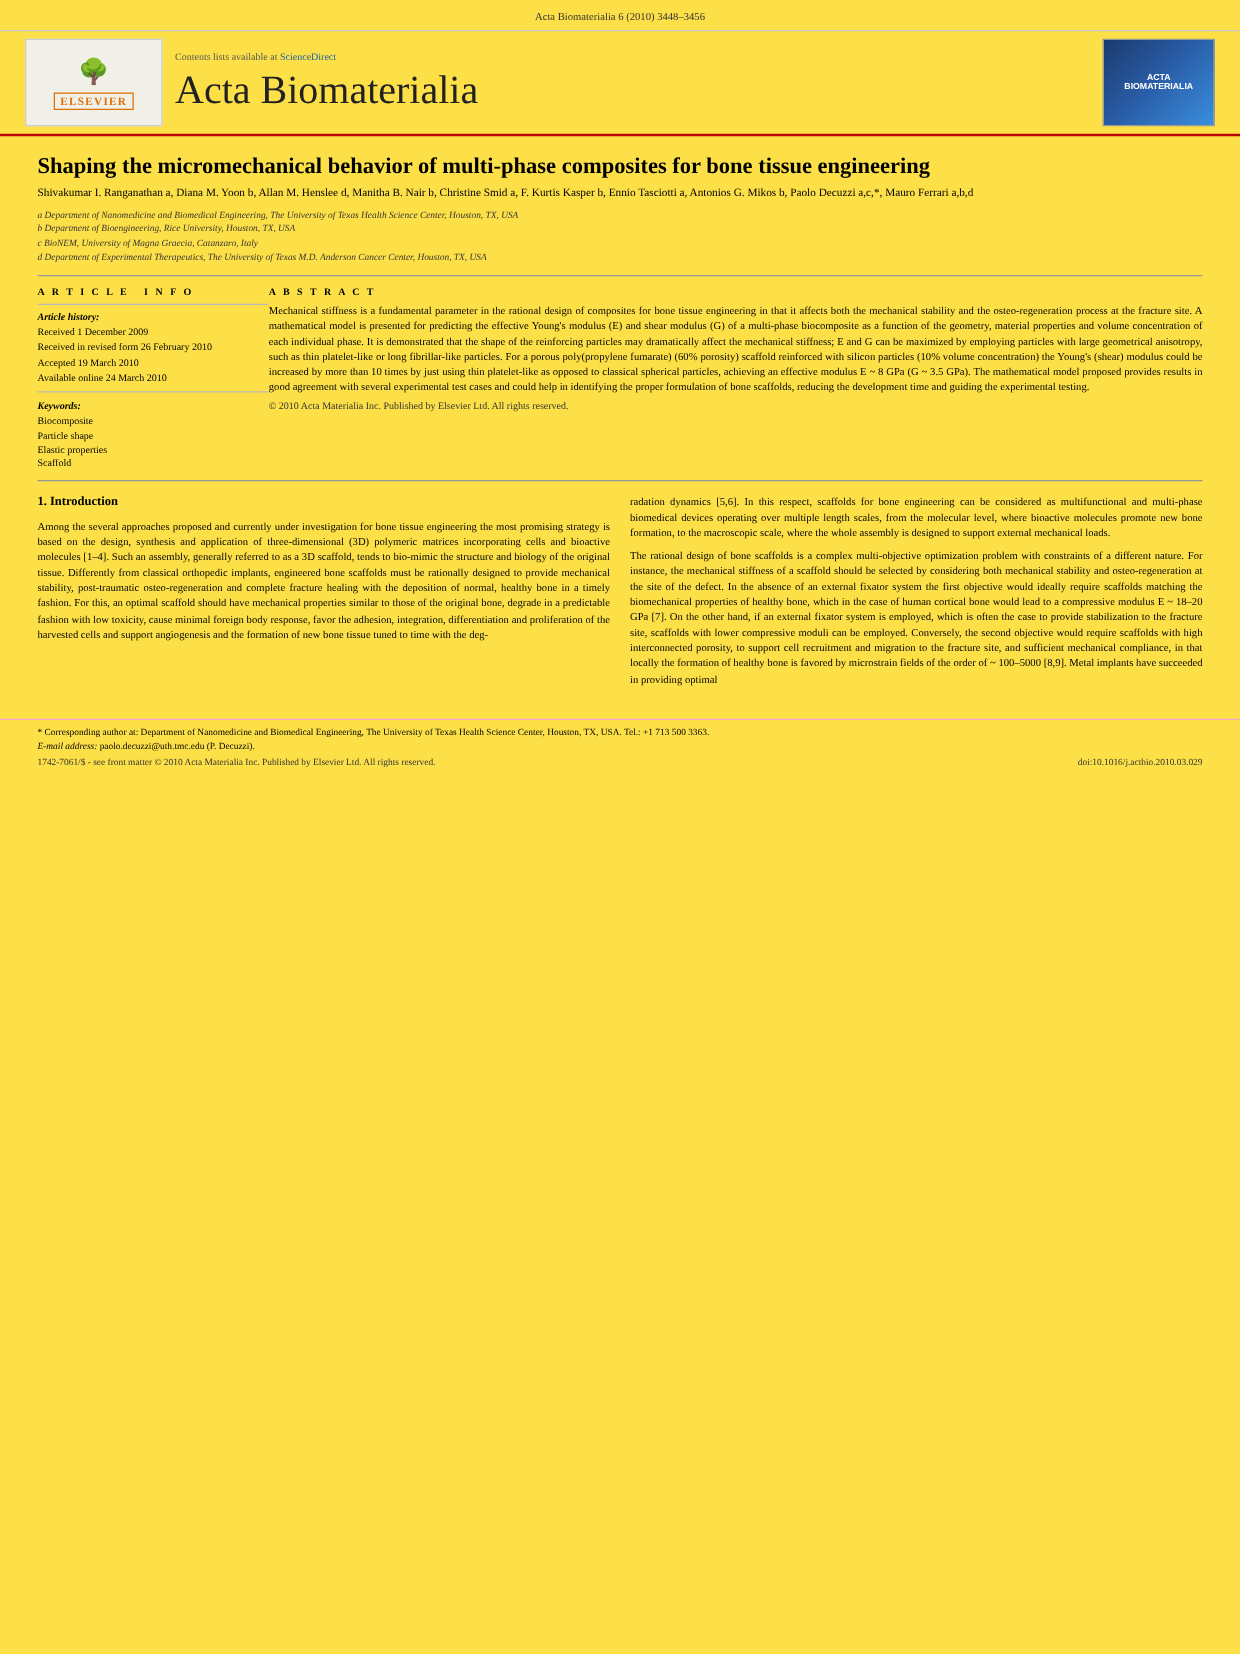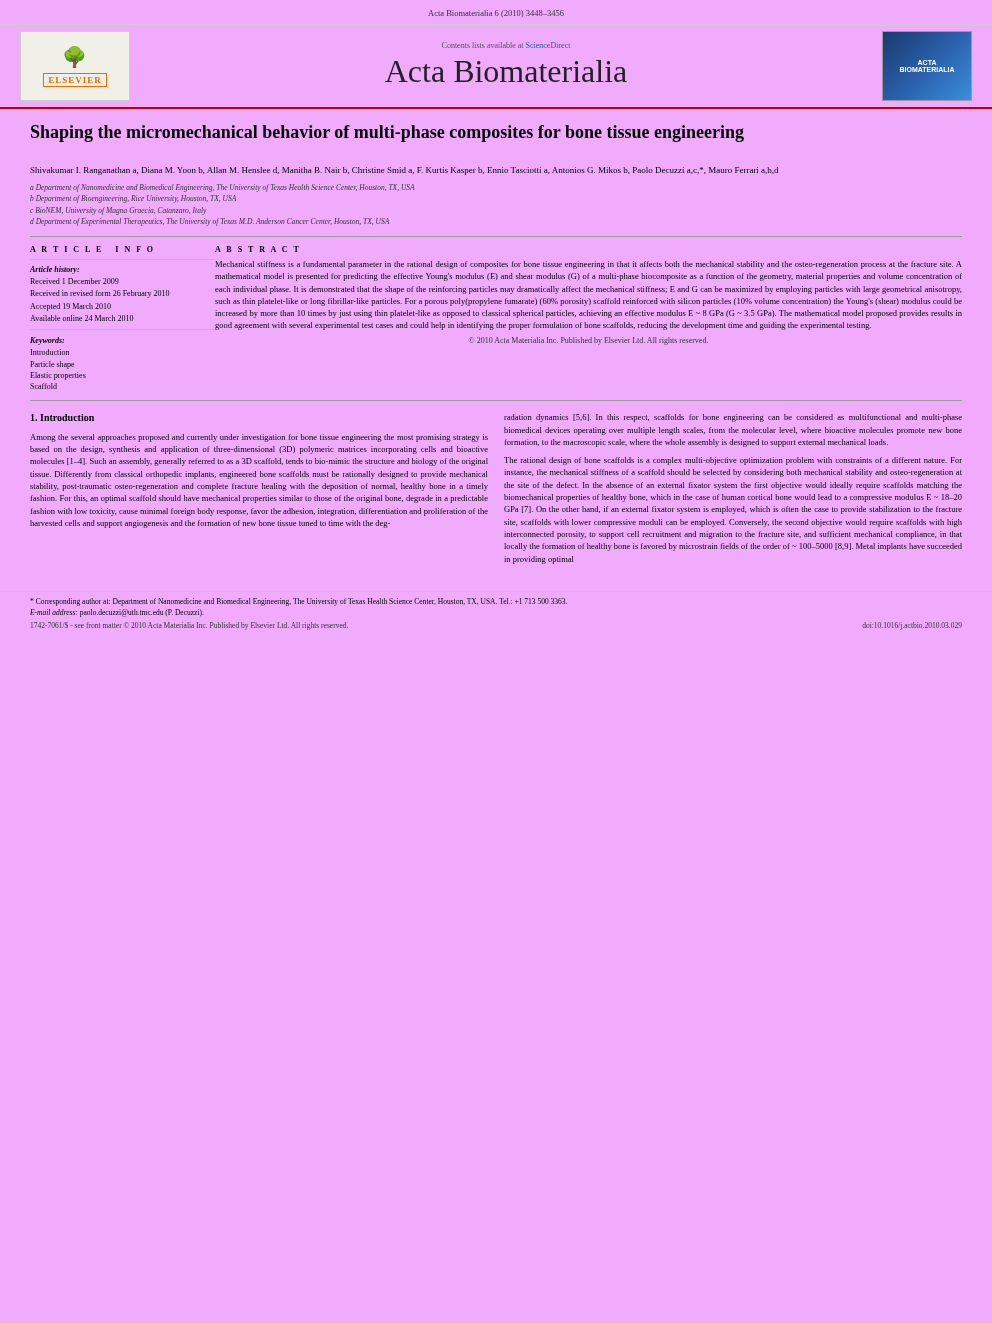--- a/index.html
+++ b/index.html
@@ -8,21 +8,21 @@
       font-family: 'Times New Roman', Times, serif;
       font-size: 9.5px;
       color: #000;
       width: 992px;
       min-height: 1323px;
     }
 
     .page {
       width: 992px;
       min-height: 1323px;
-      background: #f0abfc;
+      background: #fde047;
       padding: 0;
     }
 
     
     .journal-header {
       text-align: center;
       padding: 8px 20px 4px;
       border-bottom: 1px solid #ccc;
     }
     .journal-header .journal-ref {
@@ -55,21 +55,21 @@
       font-weight: bold;
       color: #e07000;
       border: 1.5px solid #e07000;
       padding: 1px 4px;
       margin-top: 4px;
       letter-spacing: 1px;
     }
 
     .header-center {
       flex: 1;
-      text-align: center;
+      text-align: left;
       padding: 0 10px;
     }
     .header-center .contents-link {
       font-size: 8px;
       color: #555;
       margin-bottom: 3px;
     }
     .header-center .contents-link a {
       color: #1a5faa;
       text-decoration: none;
@@ -103,21 +103,21 @@
 
     
     .article-content {
       padding: 12px 30px 10px;
     }
 
     .article-title {
       font-size: 18px;
       font-weight: bold;
       color: #000;
-      margin-bottom: 20px;
+      margin-bottom: 4px;
       line-height: 1.3;
       font-family: 'Times New Roman', serif;
     }
 
     .authors {
       font-size: 9px;
       color: #000;
       margin-bottom: 5px;
       line-height: 1.5;
     }
@@ -197,21 +197,21 @@
     .abstract-text {
       font-size: 8.5px;
       color: #000;
       line-height: 1.45;
       text-align: justify;
     }
 
     .copyright-line {
       font-size: 8px;
       color: #333;
-      text-align: center;
+      text-align: left;
       margin-top: 4px;
     }
 
     
     .body-columns {
       display: flex;
       gap: 16px;
       margin-top: 10px;
     }
 
@@ -332,21 +332,21 @@
       <div class="article-info-col">
         <div class="section-label">A R T I C L E &nbsp; I N F O</div>
         <hr class="info-separator">
         <div class="info-subsection-label">Article history:</div>
         <div class="info-item">Received 1 December 2009</div>
         <div class="info-item">Received in revised form 26 February 2010</div>
         <div class="info-item">Accepted 19 March 2010</div>
         <div class="info-item">Available online 24 March 2010</div>
         <hr class="info-separator">
         <div class="keywords-label">Keywords:</div>
-        <div class="keyword-item">Introduction</div>
+        <div class="keyword-item">Biocomposite</div>
         <div class="keyword-item">Particle shape</div>
         <div class="keyword-item">Elastic properties</div>
         <div class="keyword-item">Scaffold</div>
       </div>
 
       <div class="abstract-col">
         <div class="section-label">A B S T R A C T</div>
         <div class="abstract-text">Mechanical stiffness is a fundamental parameter in the rational design of composites for bone tissue engineering in that it affects both the mechanical stability and the osteo-regeneration process at the fracture site. A mathematical model is presented for predicting the effective Young's modulus (E) and shear modulus (G) of a multi-phase biocomposite as a function of the geometry, material properties and volume concentration of each individual phase. It is demonstrated that the shape of the reinforcing particles may dramatically affect the mechanical stiffness; E and G can be maximized by employing particles with large geometrical anisotropy, such as thin platelet-like or long fibrillar-like particles. For a porous poly(propylene fumarate) (60% porosity) scaffold reinforced with silicon particles (10% volume concentration) the Young's (shear) modulus could be increased by more than 10 times by just using thin platelet-like as opposed to classical spherical particles, achieving an effective modulus E ~ 8 GPa (G ~ 3.5 GPa). The mathematical model proposed provides results in good agreement with several experimental test cases and could help in identifying the proper formulation of bone scaffolds, reducing the development time and guiding the experimental testing.</div>
         <div class="copyright-line">© 2010 Acta Materialia Inc. Published by Elsevier Ltd. All rights reserved.</div>
       </div>

